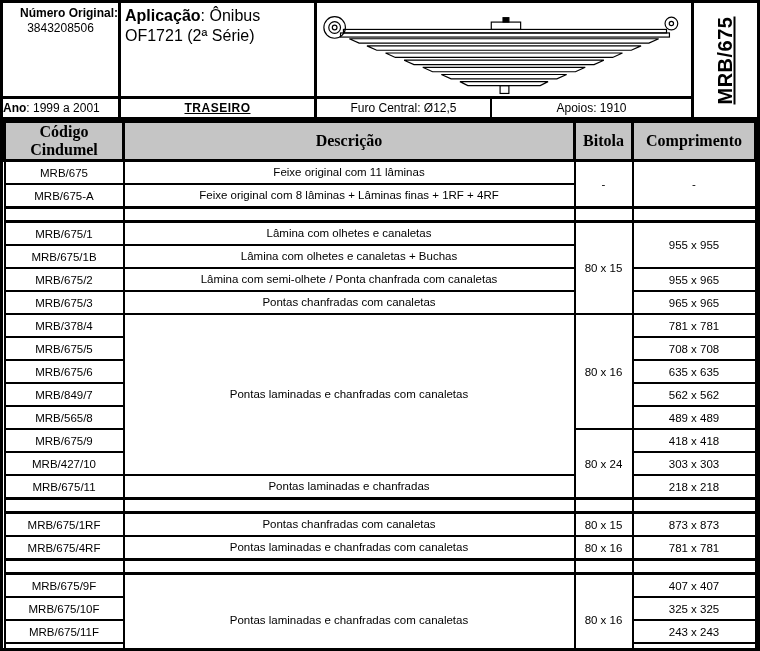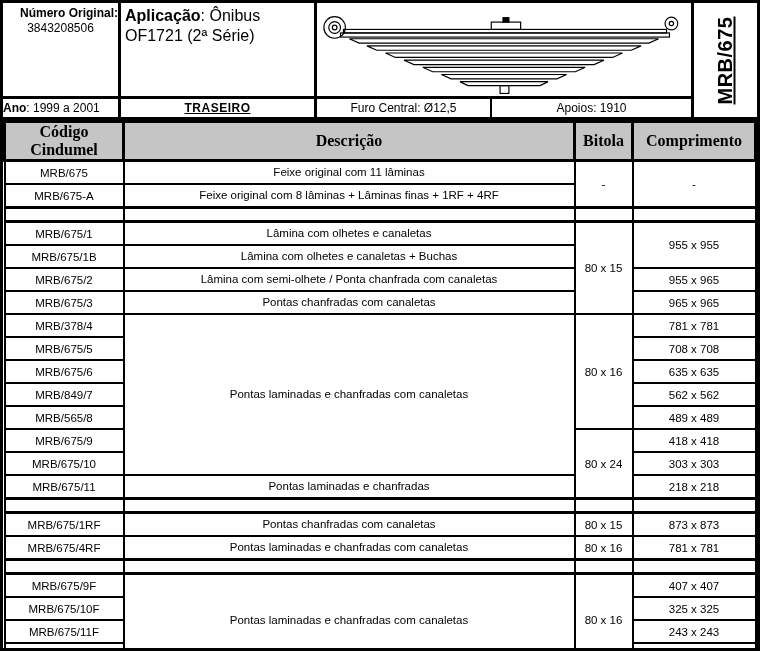--- a/index.html
+++ b/index.html
@@ -196,21 +196,21 @@
         <tr>
           <td class="code">MRB/565/8</td>
           <td class="num">489 x 489</td>
         </tr>
         <tr>
           <td class="code">MRB/675/9</td>
           <td class="num" rowspan="3">80 x 24</td>
           <td class="num">418 x 418</td>
         </tr>
         <tr>
-          <td class="code">MRB/675/10</td>
+          <td class="code">MRB/427/10</td>
           <td class="num">303 x 303</td>
         </tr>
         <tr>
           <td class="code">MRB/675/11</td>
           <td class="desc">Pontas laminadas e chanfradas</td>
           <td class="num">218 x 218</td>
         </tr>
         <tr class="sep">
           <td></td>
           <td></td>

